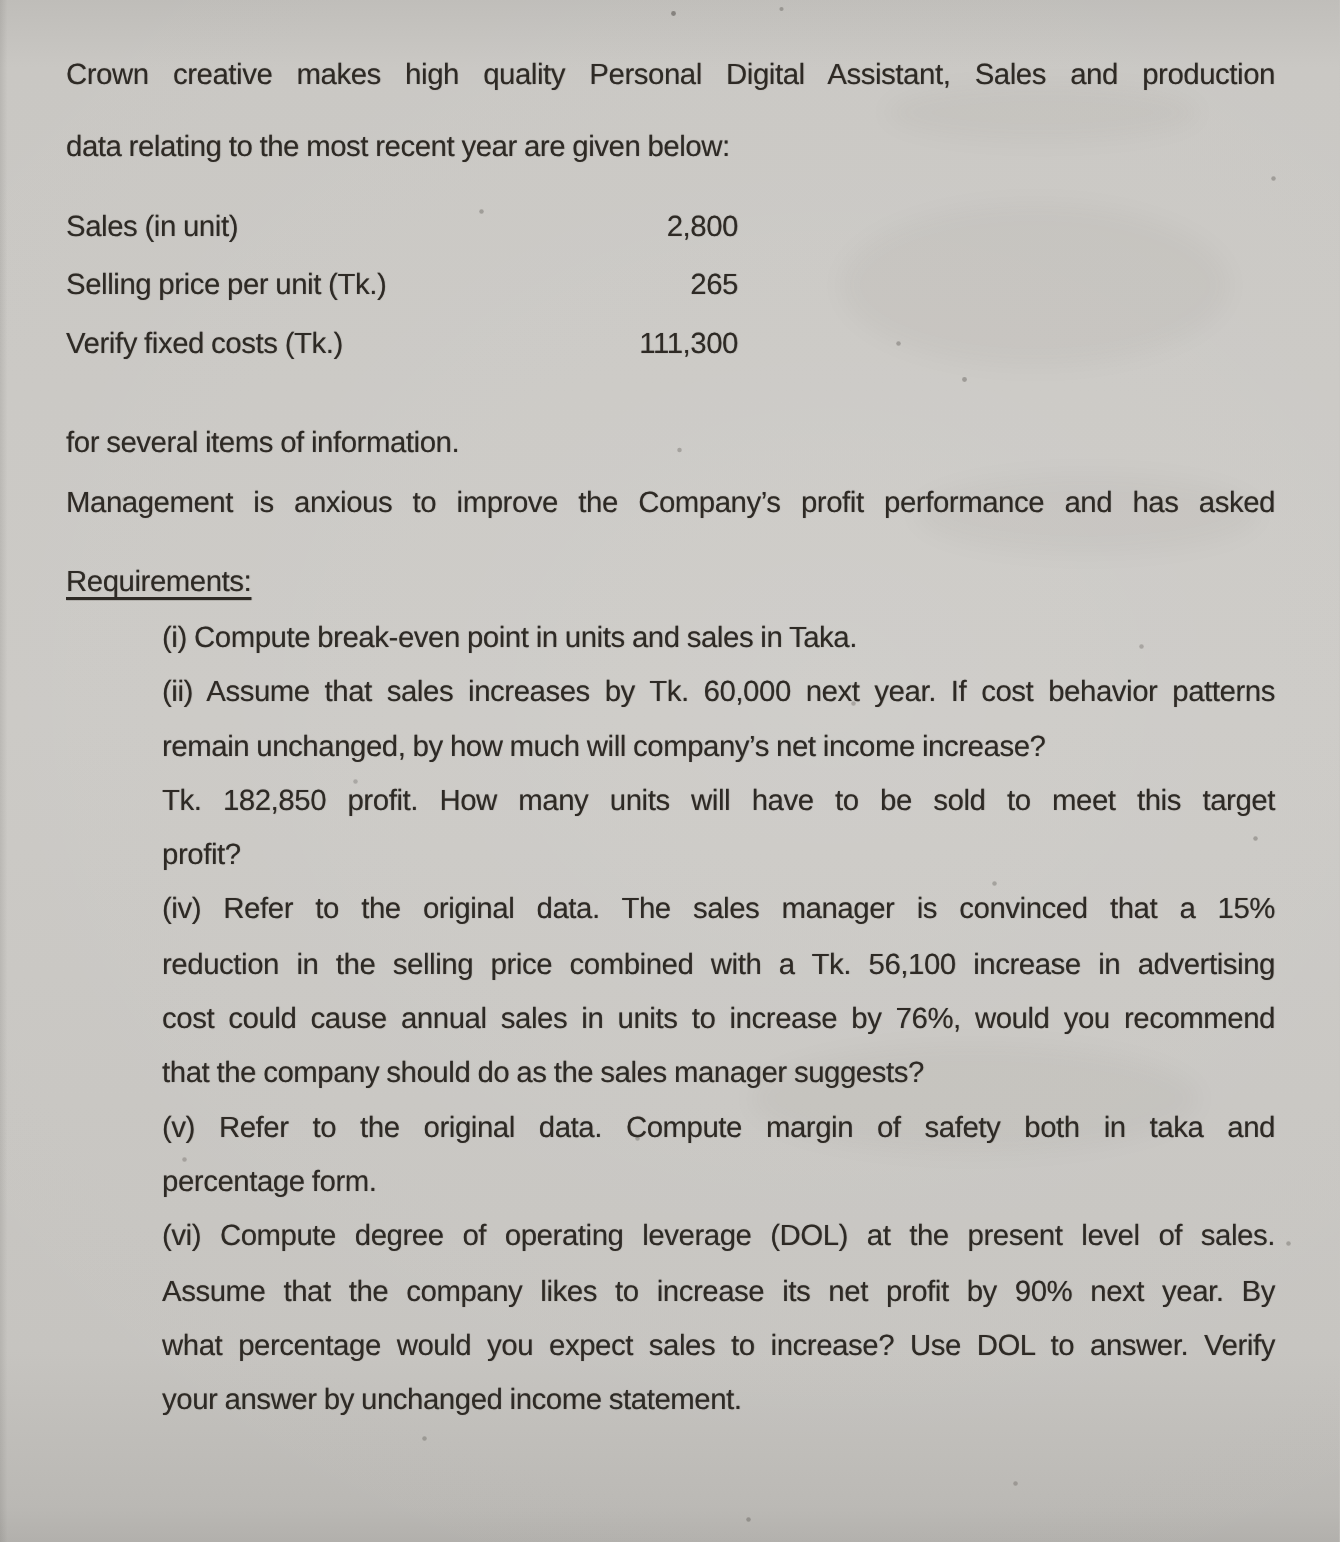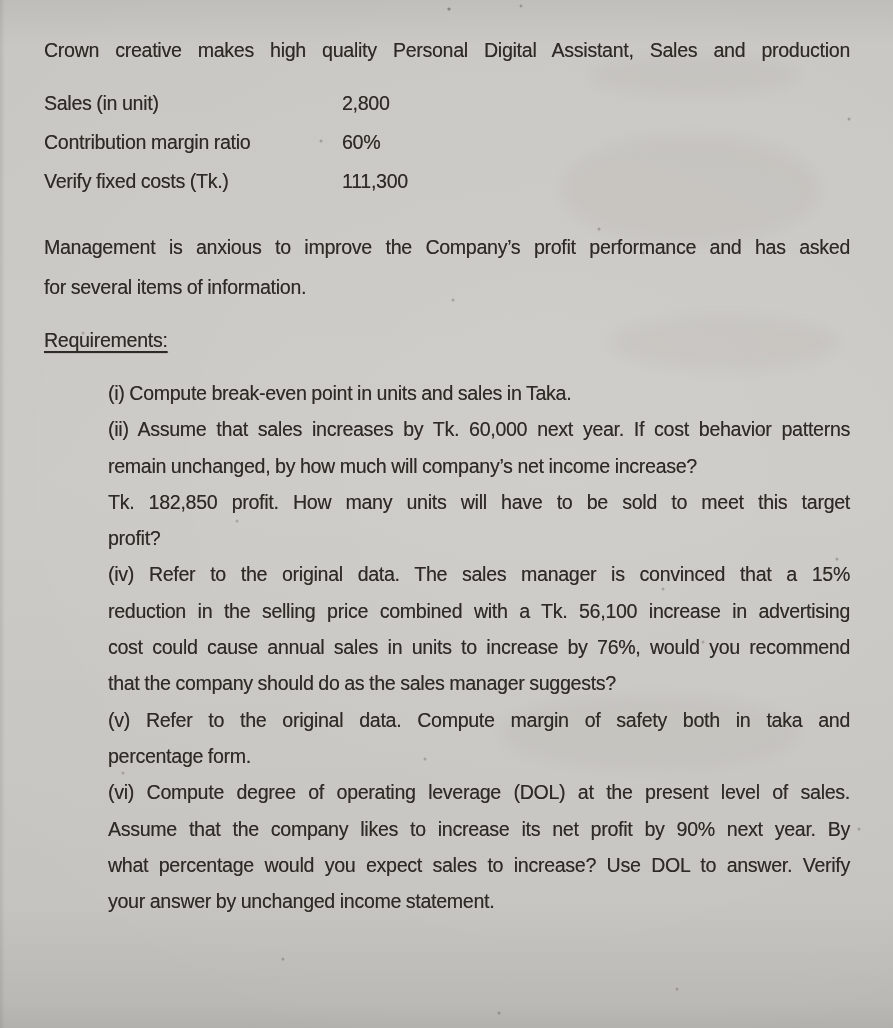--- a/index.html
+++ b/index.html
@@ -25,30 +25,30 @@
     letter-spacing:-0.25px;
     word-spacing:-0.4px;
     text-shadow:0.2px 0.2px 0.6px rgba(46,42,37,.55);
   }
   .line{min-height:1em;}
   .j{text-align:justify;text-align-last:justify;-moz-text-align-last:justify;}
   .intro .line{line-height:48px;}
   .dtable{margin-top:10px;}
   .drow{position:relative;line-height:39px;}
   .dlabel{white-space:nowrap;}
-  .dvalue{position:absolute;left:298px;top:0;width:150px;text-align:left;}
+  .dvalue{position:absolute;left:298px;top:0;width:150px;text-align:right;}
   .note{margin-top:26px;}
   .note .line{line-height:40px;}
   .req-heading-wrap{margin-top:18px;line-height:30px;}
   .req-heading{
     text-decoration:underline;
     text-underline-offset:4px;
     text-decoration-thickness:1.5px;
   }
-  .reqs{margin-top:20px;margin-left:64px;}
+  .reqs{margin-top:4px;margin-left:64px;}
   .reqs .line{line-height:36.3px;}
   
   .ghost{position:absolute;z-index:1;border-radius:50%;filter:blur(7px);background:rgba(88,83,76,.6);opacity:.07;}
   #ghost-1{left:560px;top:135px;width:260px;height:110px;}
   #ghost-2{left:610px;top:315px;width:230px;height:55px;}
   #ghost-3{left:500px;top:695px;width:300px;height:75px;}
   #ghost-4{left:590px;top:55px;width:210px;height:40px;}
   .specks{
     position:absolute;z-index:1;left:0;top:0;width:2px;height:2px;border-radius:50%;background:transparent;
     box-shadow:
@@ -80,31 +80,32 @@
 <div class="ghost" id="ghost-1"></div>
 <div class="ghost" id="ghost-2"></div>
 <div class="ghost" id="ghost-3"></div>
 <div class="ghost" id="ghost-4"></div>
 <div class="specks"></div>
 
 <div class="page">
 
   <div class="intro">
       <div class="line j">Crown creative makes high quality Personal Digital Assistant, Sales and production</div>
+      <div class="line">data relating to the most recent year are given below:</div>
     </div>
 
   <div class="dtable">
       <div class="drow"><span class="dlabel">Sales (in unit)</span><span class="dvalue">2,800</span></div>
-      <div class="drow"><span class="dlabel">Contribution margin ratio</span><span class="dvalue">60%</span></div>
+      <div class="drow"><span class="dlabel">Selling price per unit (Tk.)</span><span class="dvalue">265</span></div>
       <div class="drow"><span class="dlabel">Verify fixed costs (Tk.)</span><span class="dvalue">111,300</span></div>
     </div>
 
   <div class="note">
+      <div class="line">for several items of information.</div>
       <div class="line j">Management is anxious to improve the Company’s profit performance and has asked</div>
-      <div class="line">for several items of information.</div>
     </div>
 
   <div class="req-heading-wrap">
     <span class="req-heading">Requirements:</span>
   </div>
 
   <div class="reqs">
       <div class="req-item">
         <div class="line">(i) Compute break-even point in units and sales in Taka.</div>
       </div>

